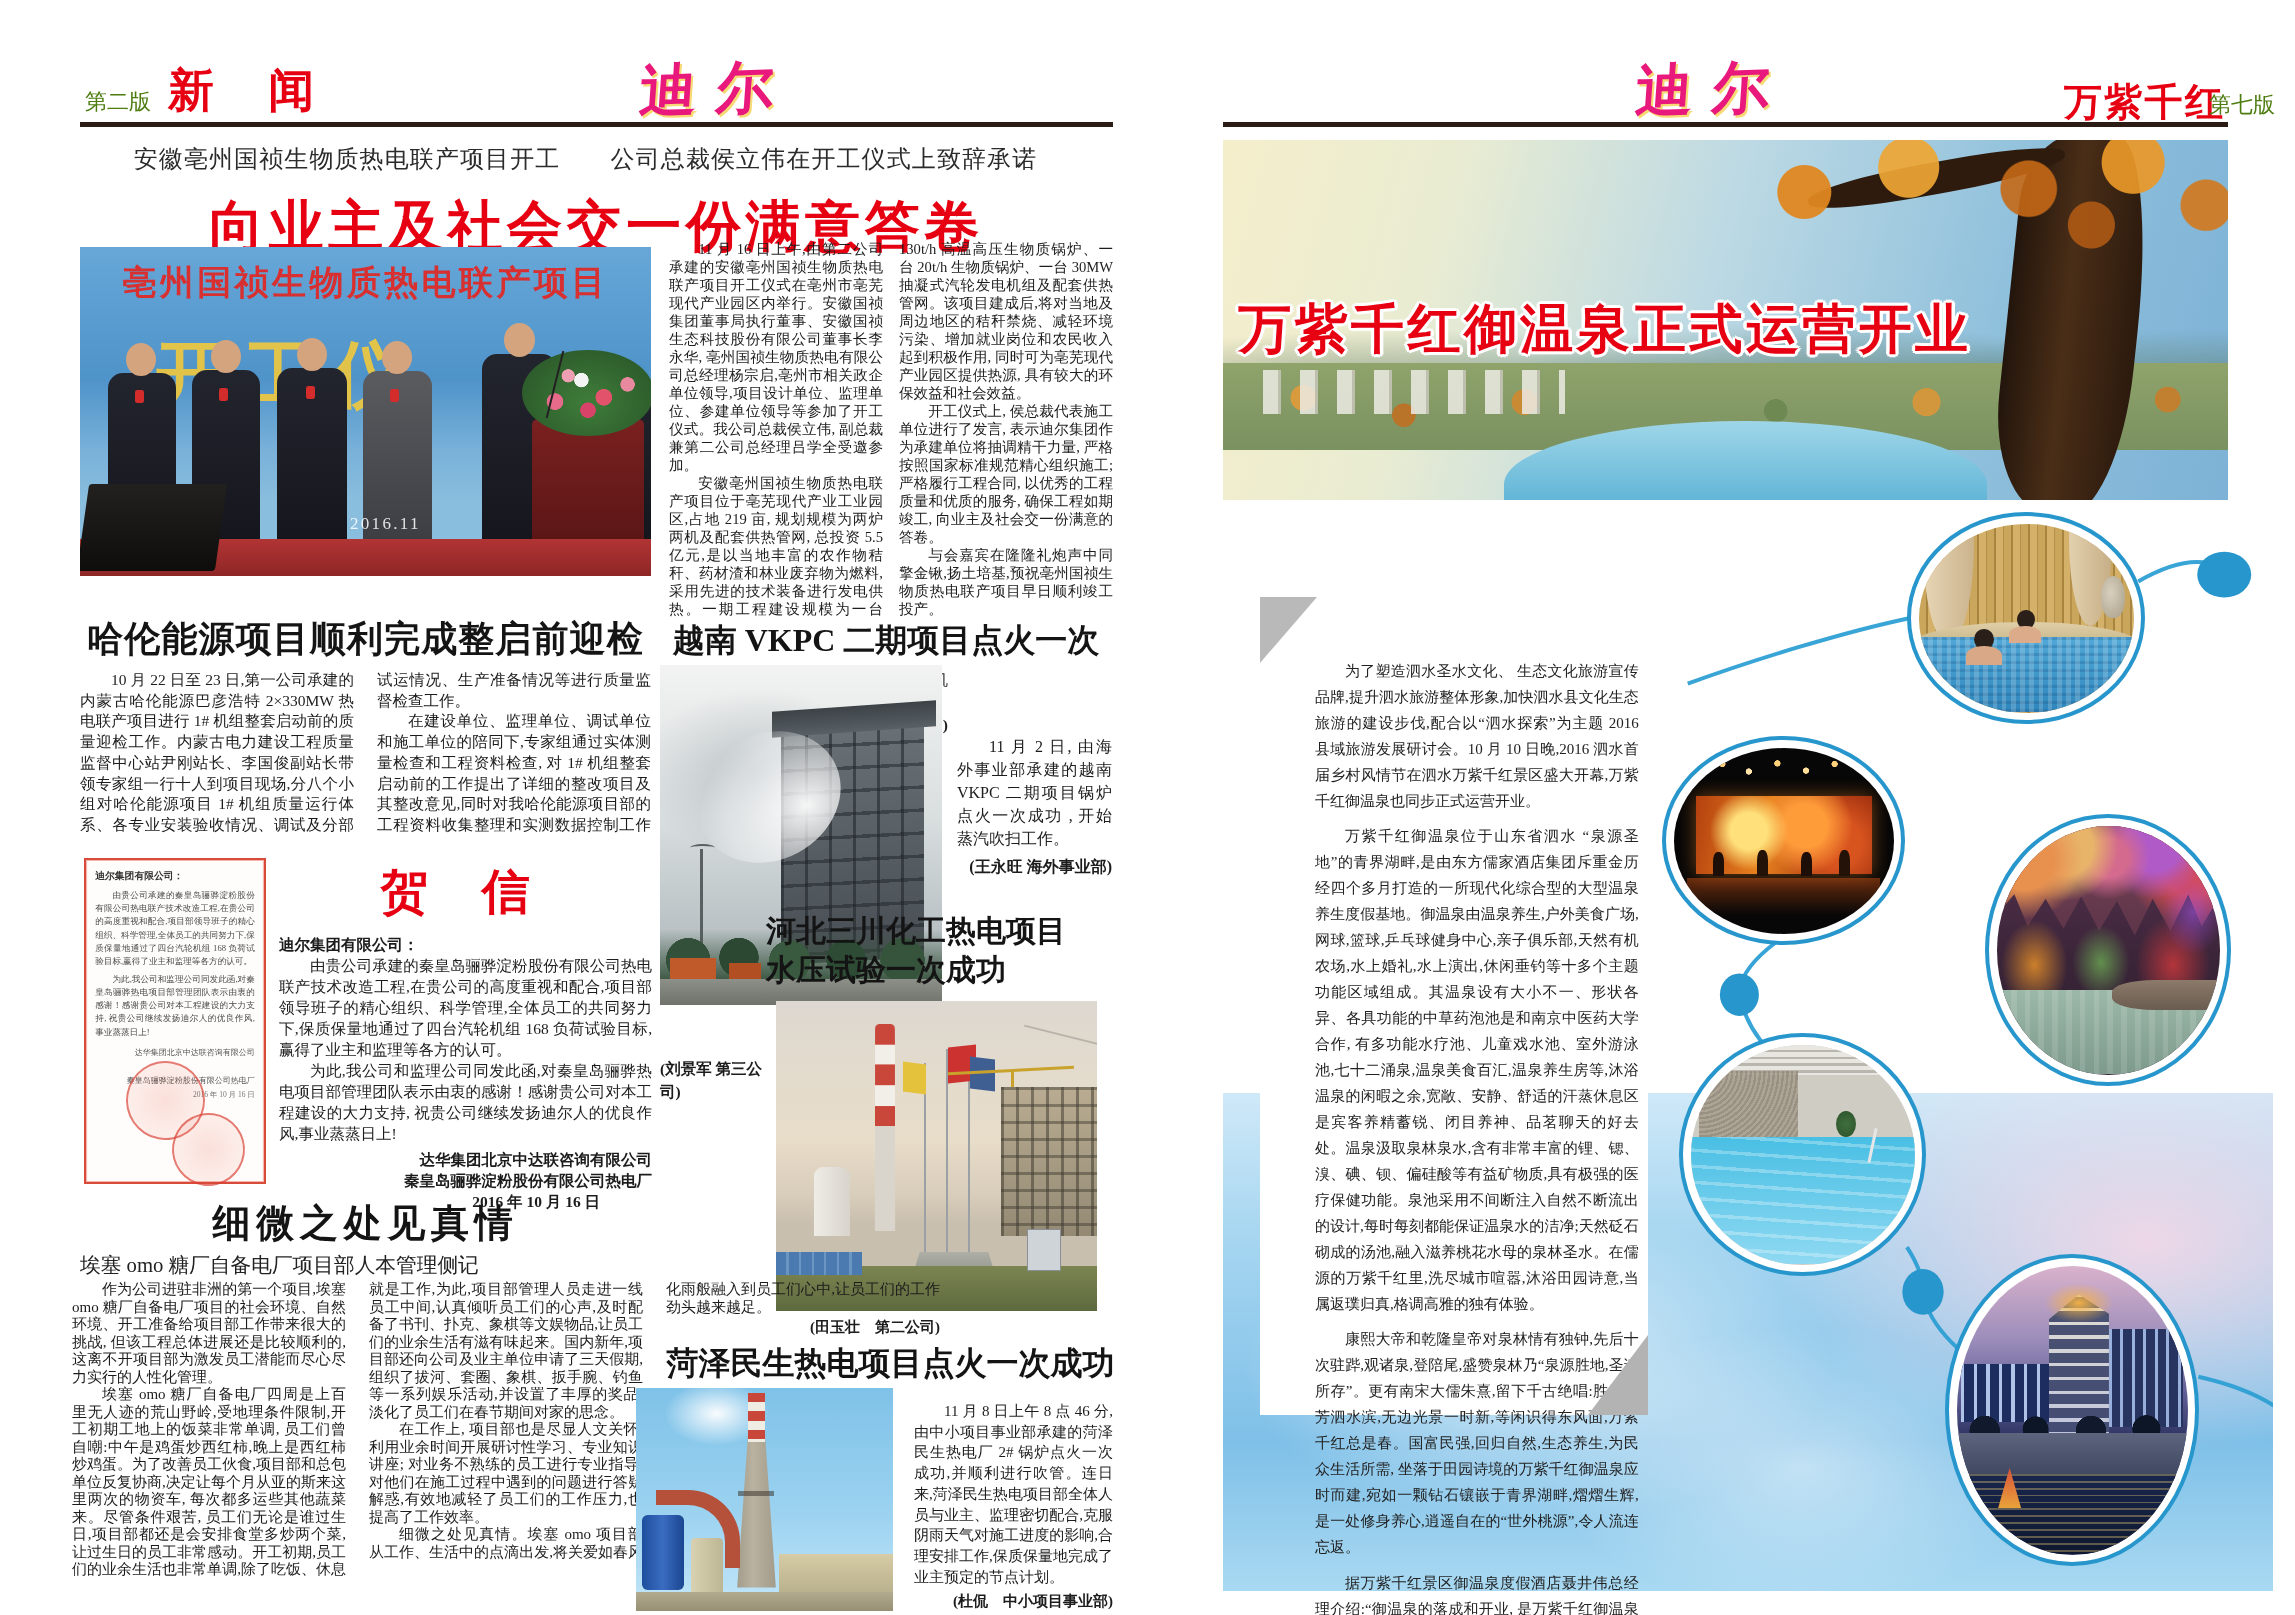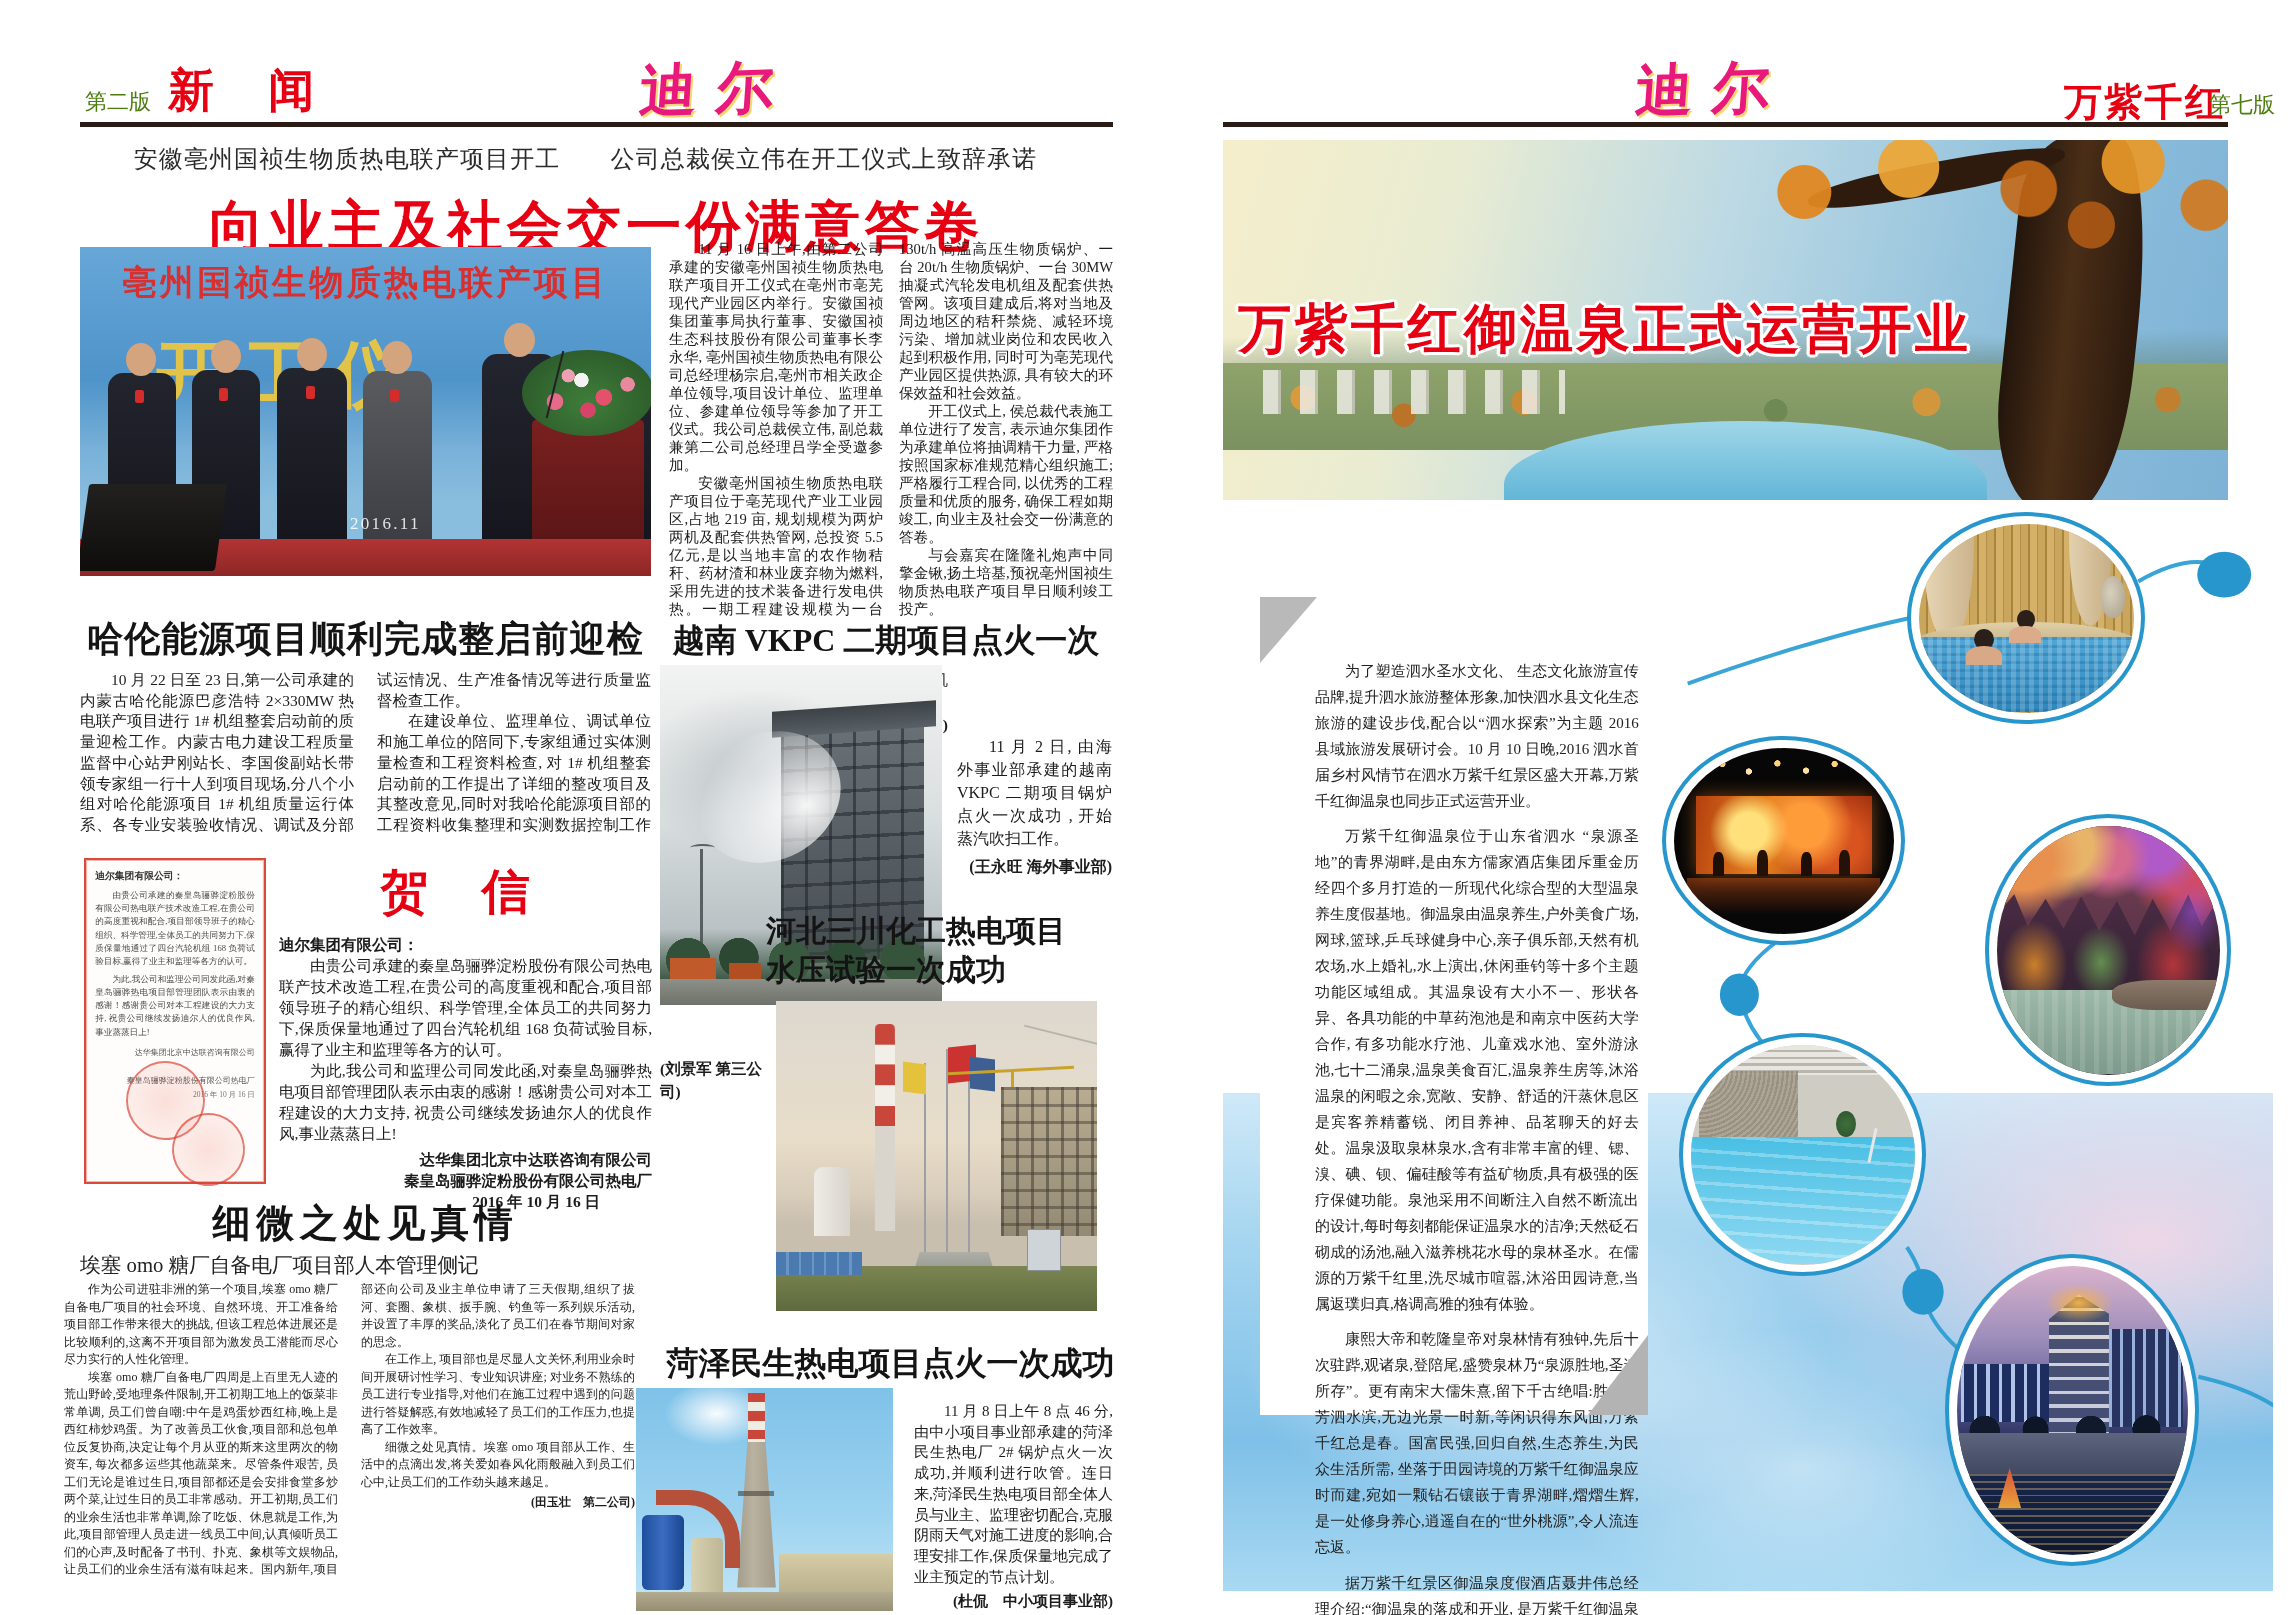--- a/index.html
+++ b/index.html
@@ -189,21 +189,21 @@
                    repeating-linear-gradient(180deg,rgba(60,55,45,.45) 0 2.9px,transparent 2.9px 17px),
                    linear-gradient(180deg,#b9ac92,#948a74);"></div>
     <div class="ph" style="left:135px;top:251px;width:86px;height:29px;background:linear-gradient(180deg,#aeb0a8,#8c8e86);clip-path:polygon(10% 0,90% 0,100% 100%,0 100%);"></div>
     <div class="ph" style="left:0;bottom:0;width:100%;height:45px;background:linear-gradient(180deg,#7b8551,#5d6a3e);"></div>
     <div class="ph" style="left:0;bottom:36px;width:86px;height:23px;background:repeating-linear-gradient(90deg,#4a7ab0 0 10.3px,#6b96c4 10.3px 12.6px);"></div>
     <div class="ph" style="left:251px;bottom:40px;width:32px;height:40px;background:#cfd4d8;border:1.7px solid #8a9096;"></div>
   </div>
 
   <div class="abs h-serif" style="left:80px;top:1198px;width:571px;font-size:38px;letter-spacing:5.7px;">细微之处见真情</div>
   <div class="abs" style="left:80px;top:1251px;width:571px;text-align:left;font-size:20.7px;color:#222;">埃塞 omo 糖厂自备电厂项目部人本管理侧记</div>
-  <div class="abs cols2 body-txt" style="left:64px;top:1281px;width:571px;height:314px;column-gap:23px;font-size:12px;line-height:17.5px;">
+  <div class="abs cols2 body-txt" style="left:72px;top:1281px;width:571px;height:314px;column-gap:23px;font-size:15px;line-height:17.5px;">
     <p>作为公司进驻非洲的第一个项目,埃塞 omo 糖厂自备电厂项目的社会环境、自然环境、开工准备给项目部工作带来很大的挑战, 但该工程总体进展还是比较顺利的,这离不开项目部为激发员工潜能而尽心尽力实行的人性化管理。</p>
     <p>埃塞 omo 糖厂自备电厂四周是上百里无人迹的荒山野岭,受地理条件限制,开工初期工地上的饭菜非常单调, 员工们曾自嘲:中午是鸡蛋炒西红柿,晚上是西红柿炒鸡蛋。为了改善员工伙食,项目部和总包单位反复协商,决定让每个月从亚的斯来这里两次的物资车, 每次都多运些其他蔬菜来。尽管条件艰苦, 员工们无论是谁过生日,项目部都还是会安排食堂多炒两个菜,让过生日的员工非常感动。开工初期,员工们的业余生活也非常单调,除了吃饭、休息就是工作,为此,项目部管理人员走进一线员工中间,认真倾听员工们的心声,及时配备了书刊、扑克、象棋等文娱物品,让员工们的业余生活有滋有味起来。国内新年,项目部还向公司及业主单位申请了三天假期,组织了拔河、套圈、象棋、扳手腕、钓鱼等一系列娱乐活动,并设置了丰厚的奖品,淡化了员工们在春节期间对家的思念。</p>
     <p>在工作上, 项目部也是尽显人文关怀,利用业余时间开展研讨性学习、专业知识讲座; 对业务不熟练的员工进行专业指导,对他们在施工过程中遇到的问题进行答疑解惑,有效地减轻了员工们的工作压力,也提高了工作效率。</p>
     <p>细微之处见真情。埃塞 omo 项目部从工作、生活中的点滴出发,将关爱如春风化雨般融入到员工们心中,让员工们的工作劲头越来越足。</p>
     <div class="byline">(田玉壮　第二公司)</div>
   </div>
 
   <div class="abs h-serif" style="left:653px;top:1342px;width:475px;font-size:32px;">菏泽民生热电项目点火一次成功</div>
   <div class="photo" style="left:636px;top:1388px;width:257px;height:223px;">
     <div class="ph" style="inset:0;background:linear-gradient(180deg,#7fc2e8 0%,#9bd2f0 55%,#c3e6f8 100%);"></div>

